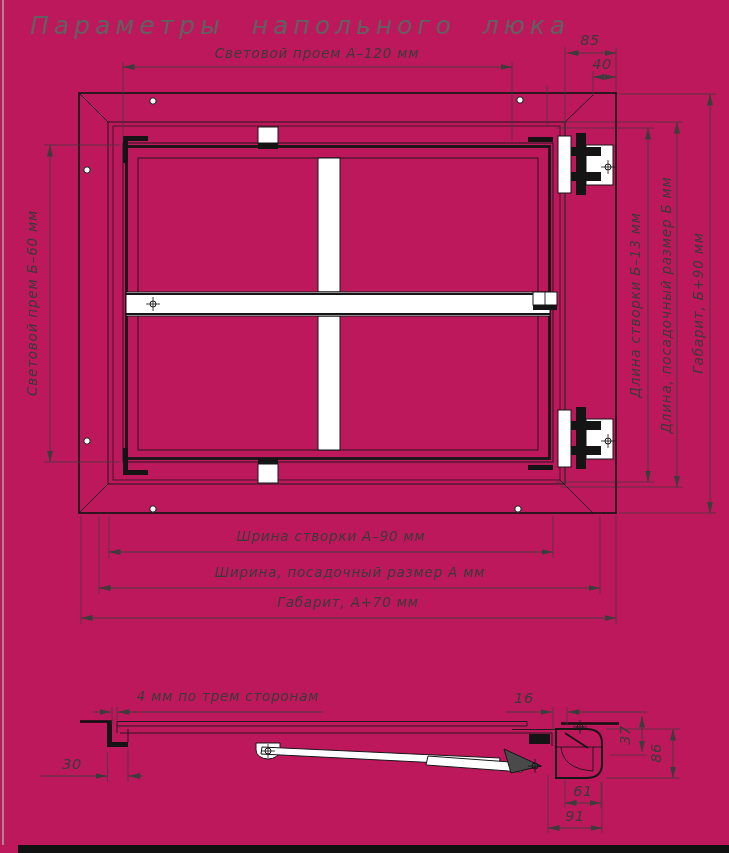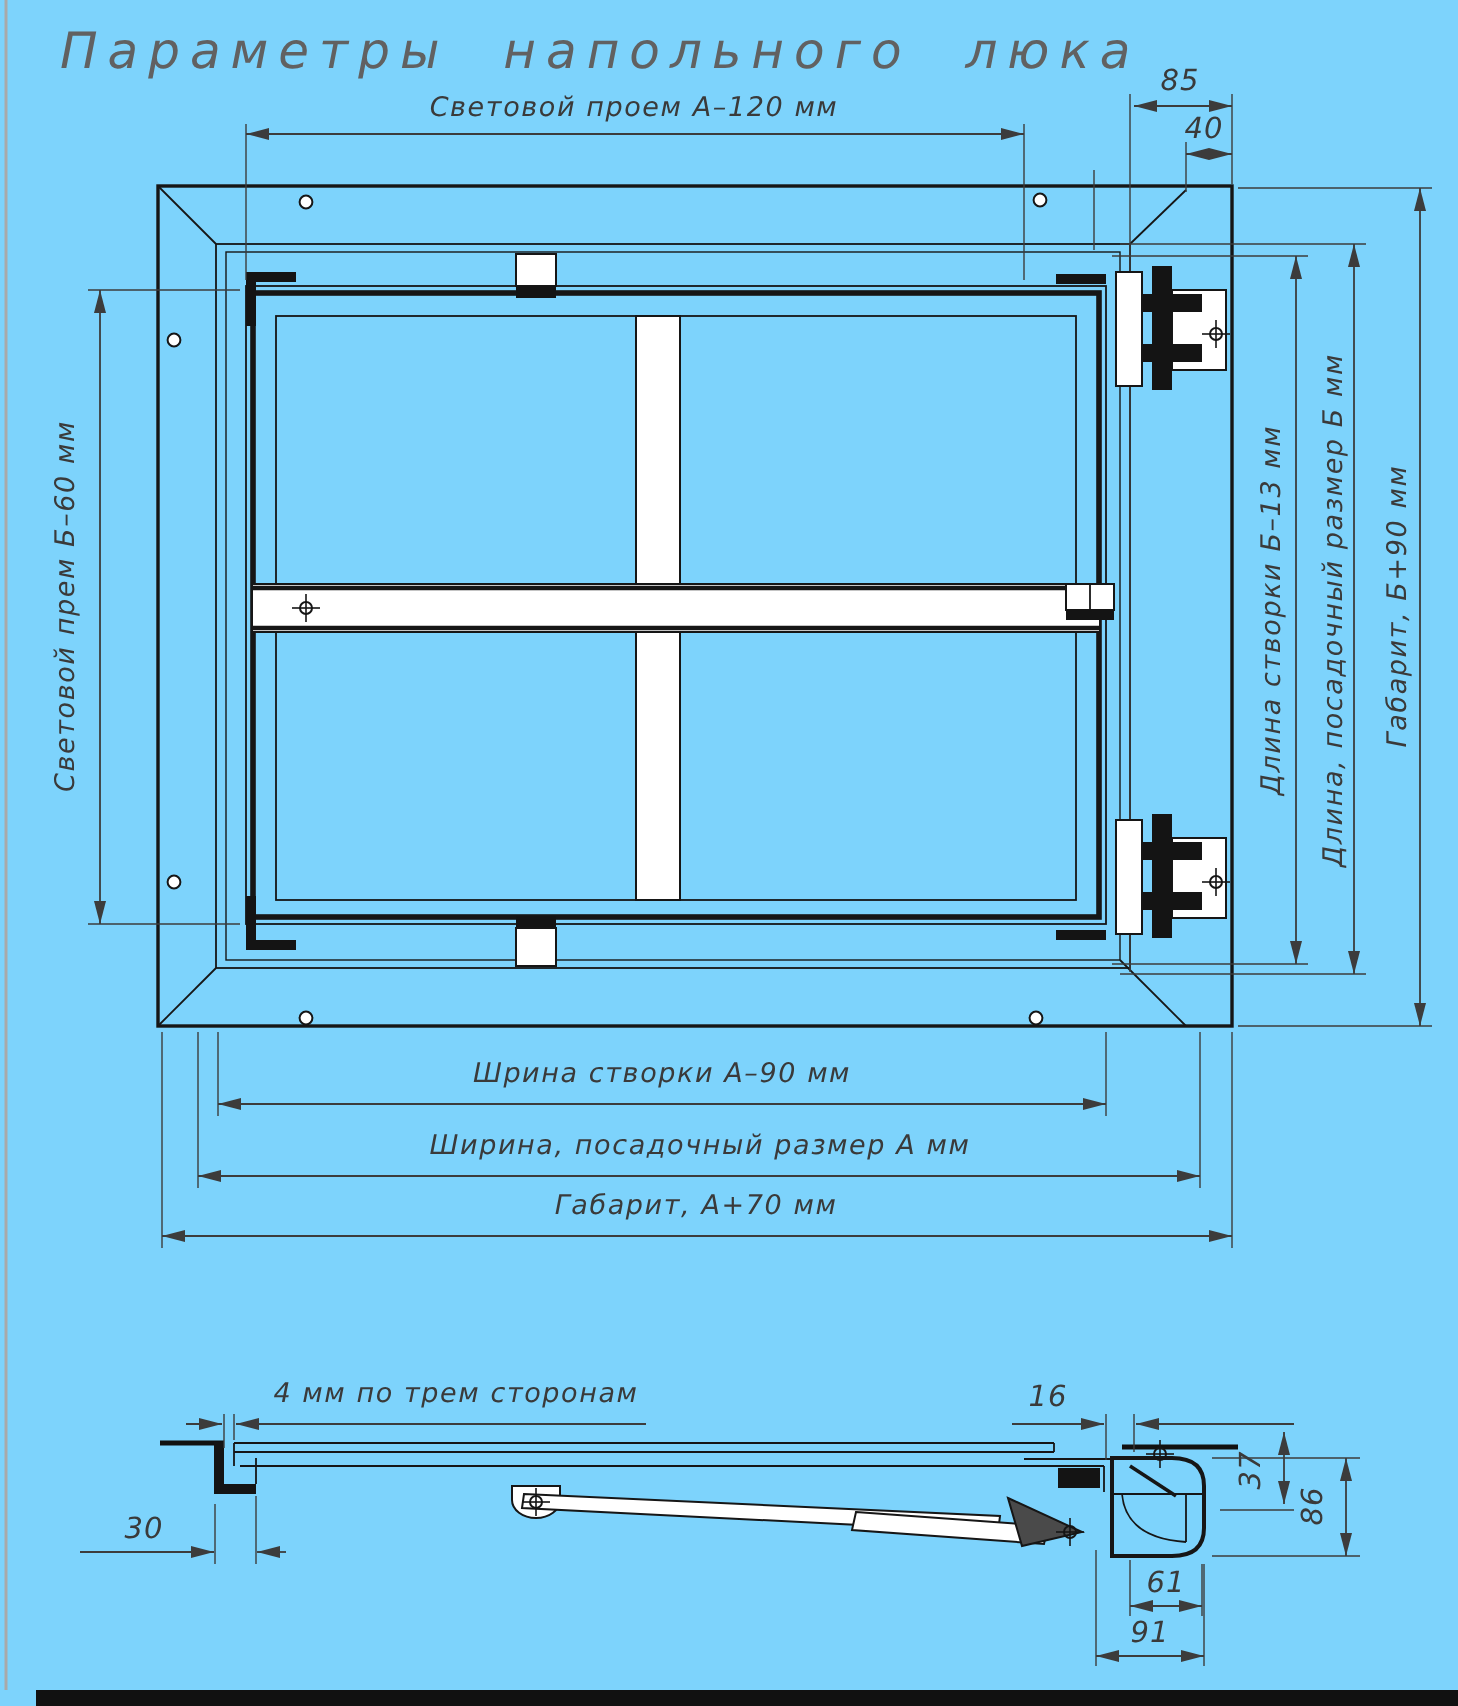--- a/index.html
+++ b/index.html
@@ -1,17 +1,17 @@
 <!DOCTYPE html>
 <html><head>
 <meta charset="utf-8">
 <style>
   html,body{margin:0;padding:0;background:#e8e8e8;}
   .sheet{
-    position:relative;width:729px;height:853px;background:#7dd3fc;
+    position:relative;width:729px;height:853px;background:#be185d;
     font-family:"DejaVu Sans", sans-serif;overflow:hidden;
   }
   svg{display:block;}
   .frame-line{stroke:#161616;fill:none;}
   .thin{stroke:#161616;stroke-width:0.9;fill:none;}
   .thick{stroke:#111;stroke-width:2.6;fill:none;}
   .blk{fill:#141414;stroke:none;}
   .wht{fill:#ffffff;stroke:#161616;stroke-width:1;}
   .ext{stroke:#3c3c3c;stroke-width:0.7;fill:none;}
   .dl{stroke:#3c3c3c;stroke-width:0.9;fill:none;}

